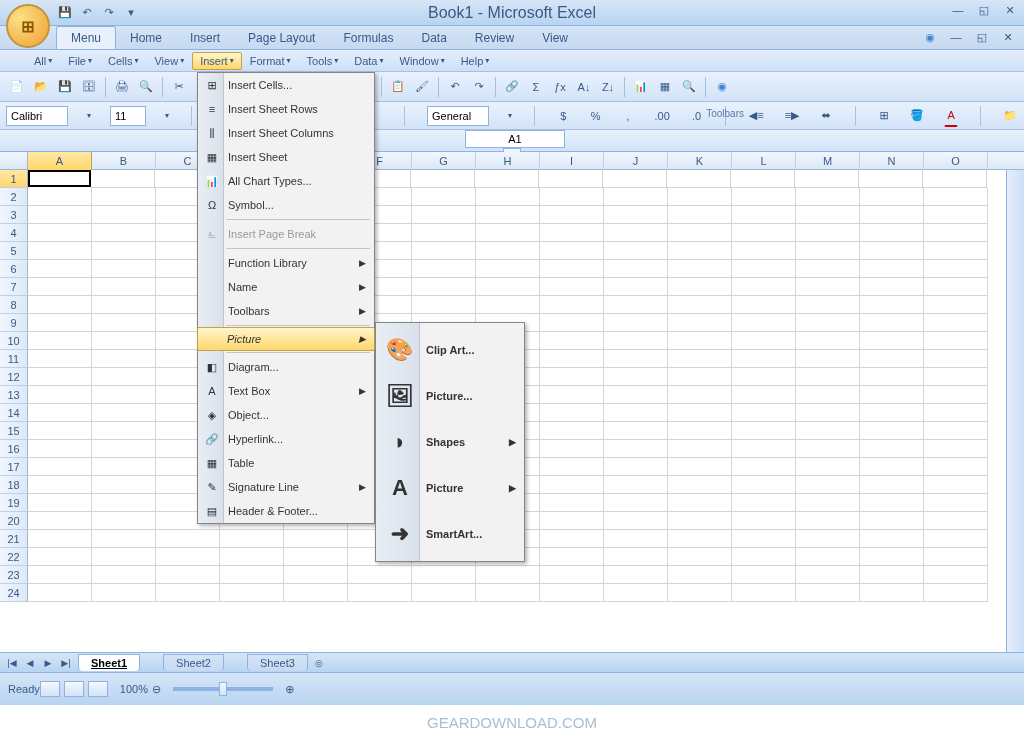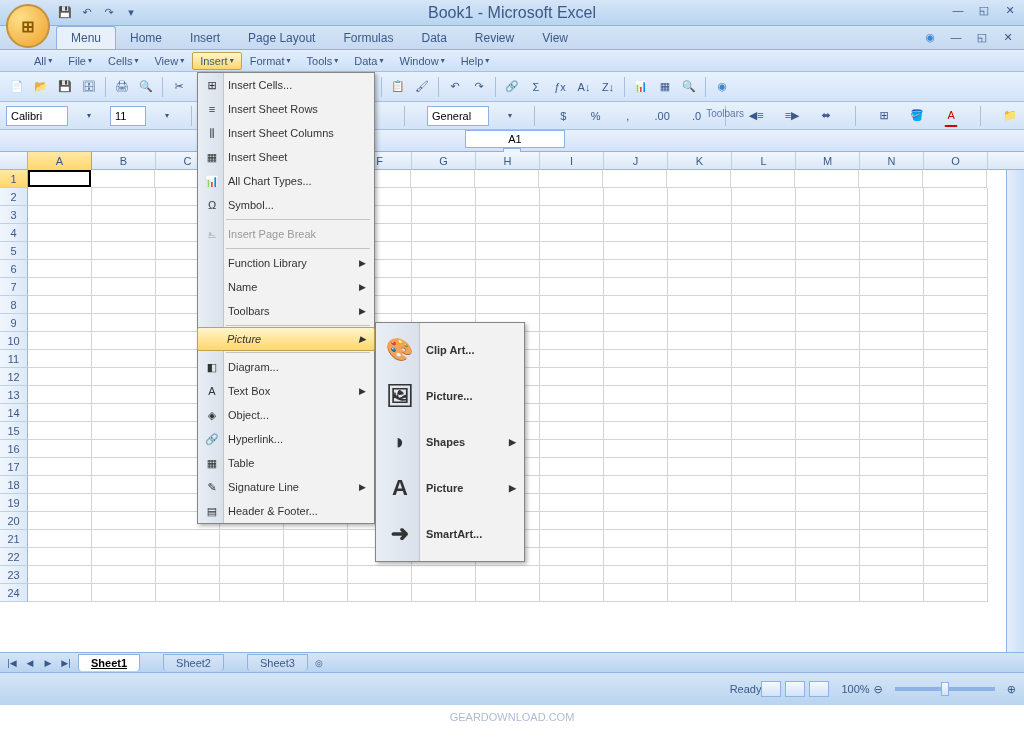--- a/index.html
+++ b/index.html
@@ -55,27 +55,27 @@
 .dd-sep{height:1px;background:#c5c5c5;margin:2px 4px 2px 28px;}
 .dd-iconcol{position:absolute;left:0;top:0;bottom:0;width:26px;background:linear-gradient(90deg,#e9eef4,#d9e1ec);border-right:1px solid #c5c5c5;}
 .submenu{position:absolute;background:#f2f2f2;border:1px solid #868686;box-shadow:2px 2px 4px rgba(0,0,0,.3);z-index:101;}
 .sub-item{height:46px;display:flex;align-items:center;padding:0 24px 0 50px;cursor:pointer;position:relative;font-size:12px;color:#333;font-weight:bold;}
 .sub-ico{position:absolute;left:8px;width:32px;height:32px;display:flex;align-items:center;justify-content:center;}
 .sheet-tabs{height:20px;background:linear-gradient(#d6e5f7,#b8d4f0);display:flex;align-items:center;border-top:1px solid #8db2e3;}
 .nav-btns{display:flex;padding:0 4px;gap:2px;}
 .nav-btn{width:16px;height:16px;display:flex;align-items:center;justify-content:center;color:#3b5988;cursor:pointer;font-size:9px;}
 .stab{padding:2px 12px;background:#fff;border:1px solid #8db2e3;border-bottom:none;border-radius:0 0 4px 4px;margin-right:-1px;cursor:pointer;font-size:11px;}
 .stab.inactive{background:linear-gradient(#d6e5f7,#c5d9f1);color:#3b5988;margin-left:24px;}
-.statusbar{height:22px;background:linear-gradient(#d6e5f7,#b8d4f0);display:flex;align-items:center;padding:16px 8px;justify-content:flex-end;border-top:1px solid #8db2e3;}
+.statusbar{height:22px;background:linear-gradient(#d6e5f7,#b8d4f0);display:flex;align-items:center;padding:16px 8px;justify-content:flex-start;border-top:1px solid #8db2e3;}
 .status-txt{color:#3b5988;font-size:11px;}
 .zoom-area{display:flex;align-items:center;gap:4px;}
 .view-btn{width:20px;height:16px;border:1px solid #8db2e3;background:linear-gradient(#f5f9fe,#d3e3f8);cursor:pointer;}
 .zoom-slider{width:100px;height:4px;background:#8db2e3;position:relative;margin:0 8px;}
 .zoom-thumb{width:8px;height:14px;background:linear-gradient(#f5f9fe,#d3e3f8);border:1px solid #8db2e3;position:absolute;left:46px;top:-5px;cursor:pointer;}
-.footer-txt{position:absolute;bottom:14px;left:50%;transform:translateX(-50%);font-size:11px;color:#5b7aa5;opacity:0.5;}
+.footer-txt{position:absolute;bottom:6px;left:50%;transform:translateX(-50%);font-size:15px;color:#5b7aa5;opacity:0.5;}
 .vscroll{position:absolute;right:0;top:18px;bottom:0;width:18px;background:linear-gradient(90deg,#e4eefc,#cde0f7);border-left:1px solid #8db2e3;}
 </style>
 </head>
 <body>
 
 <div class="titlebar">
   <div class="office-btn">⊞</div>
   <div class="qat">
     <div class="qat-ico">💾</div>
     <div class="qat-ico">↶</div>

